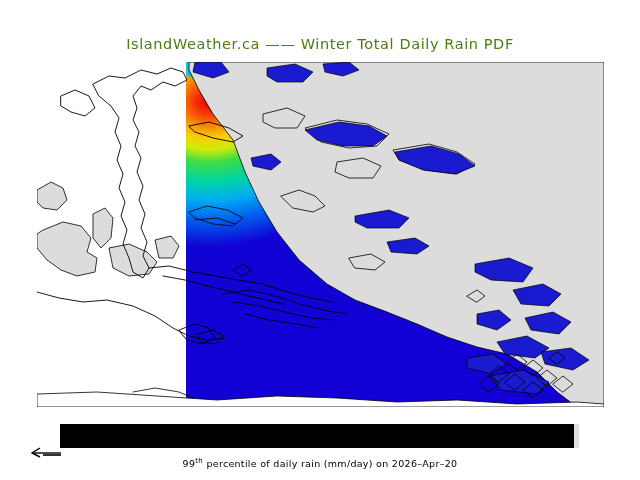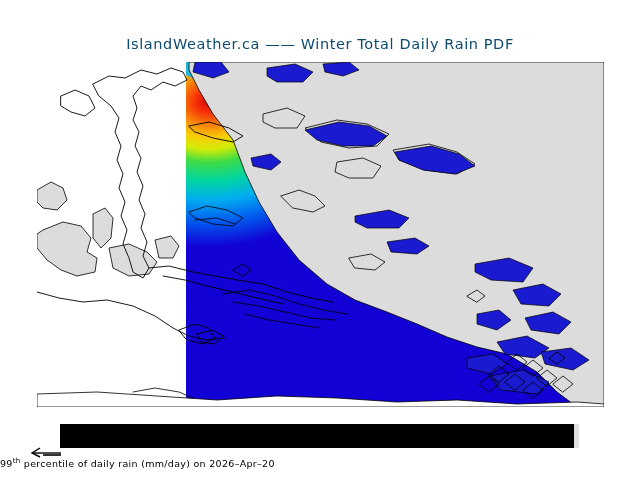--- a/index.html
+++ b/index.html
@@ -12,21 +12,21 @@
   }
   #figure{position:absolute;left:0;top:0;width:640px;height:480px;background:#ffffff;}
 
   
   #title{
     position:absolute;
     left:0;top:36px;width:640px;
     text-align:center;
     font-size:14.5px;
     letter-spacing:0.6px;
-    color:#0c4a6e;
+    color:#4d7c0f;
     font-family:"DejaVu Sans", sans-serif;
     white-space:nowrap;
   }
 
   
   #map-panel{
     position:absolute;
     left:37px;top:62px;
     width:567px;height:345px;
     background:#dcdcdc;
@@ -68,21 +68,21 @@
   #colorbar-arrow{
     position:absolute;
     left:31px;top:446px;
     width:32px;height:12px;
   }
 
   
   #caption{
     position:absolute;
     left:0;top:457px;width:640px;
-    text-align:left;
+    text-align:center;
     font-size:9.5px;
     letter-spacing:0.3px;
     color:#000000;
     white-space:nowrap;
   }
   #caption sup{font-size:7px;vertical-align:super;}
 </style>
 </head>
 <body>
 

